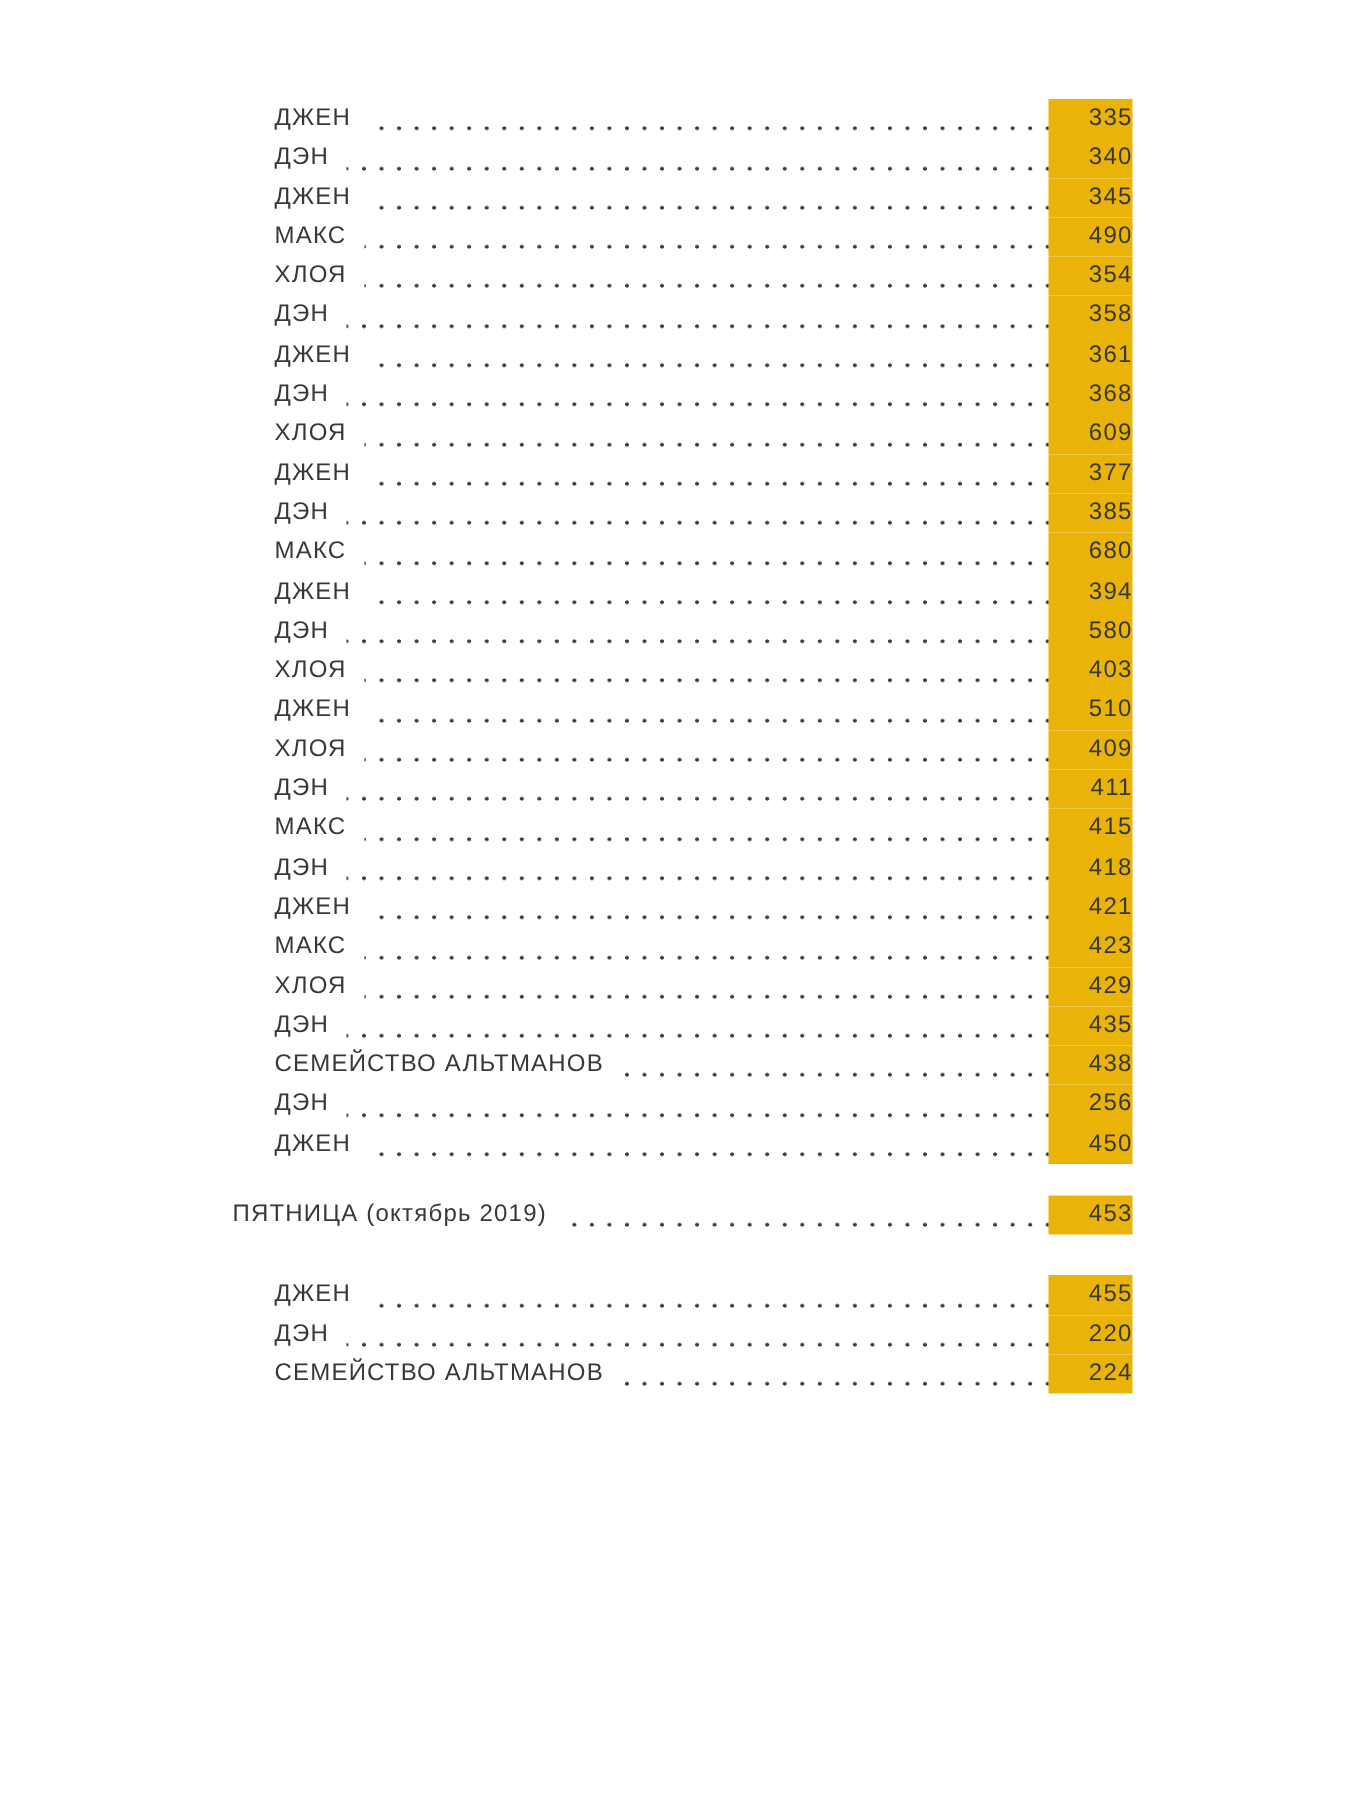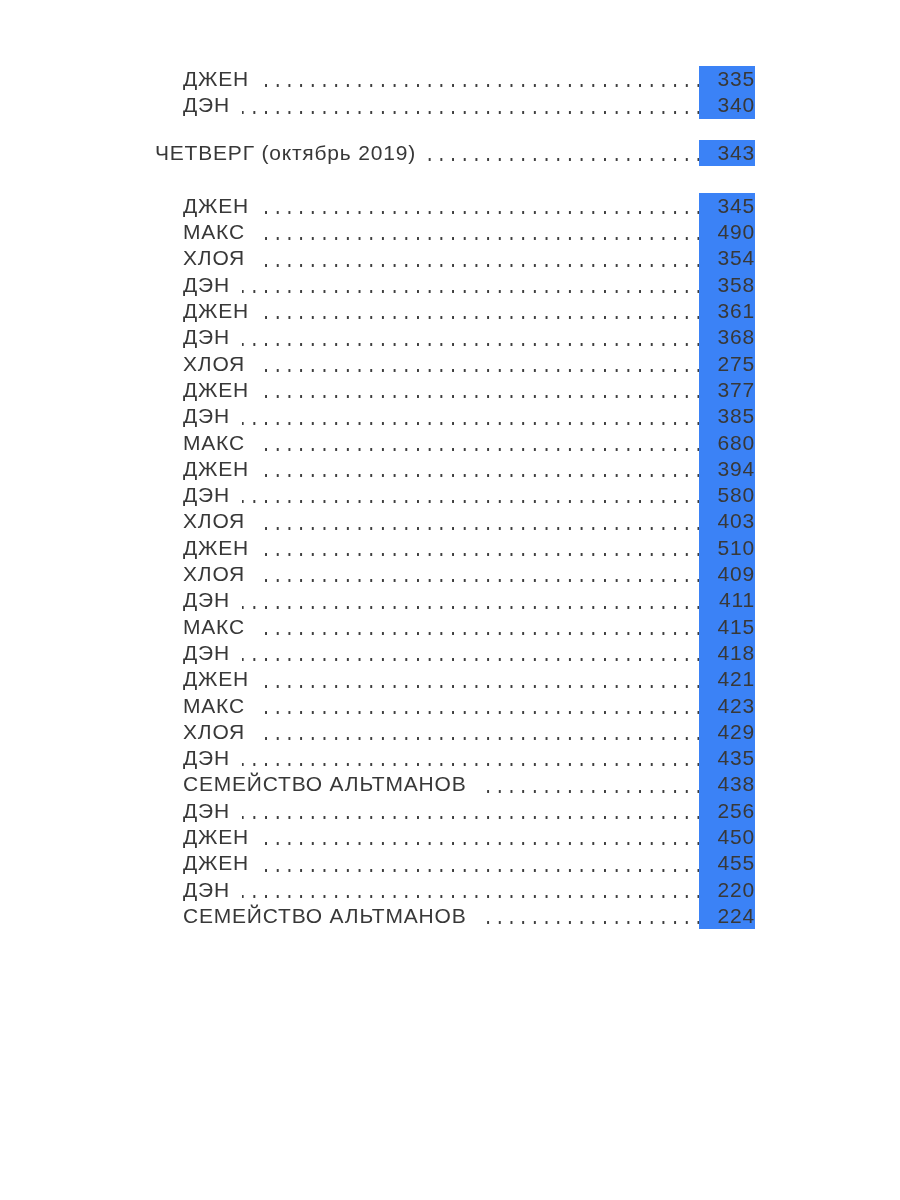--- a/index.html
+++ b/index.html
@@ -21,21 +21,21 @@
     left: 155px;
     top: 66px;
     width: 600px;
   }
   .row {
     position: relative;
     height: 26.3px;
     line-height: 26.3px;
     display: flex;
     justify-content: space-between;
-    font-size: 21px;
+    font-size: 16px;
     font-weight: 300;
     letter-spacing: 0.8px;
     white-space: nowrap;
   }
   
   .row::before {
     content: "";
     position: absolute;
     left: 0;
     right: 2px;
@@ -46,21 +46,21 @@
     background-repeat: repeat-x;
     background-position: left bottom;
   }
   .row .label {
     position: relative;
     background: #ffffff;
     padding-right: 12px;
   }
   .row .num {
     position: relative;
-    background: #3b82f6;
+    background: #eab308;
     padding-left: 16px;
     min-width: 40px;
     text-align: right;
   }
   .row.header {
     margin: 21px 0 27px 0;
   }
   .row.entry .label {
     padding-left: 28px;
   }
@@ -74,24 +74,20 @@
         <div class="row entry">
           <span class="label">ДЖЕН</span>
           <span class="num">335</span>
         </div>
         <div class="row entry">
           <span class="label">ДЭН</span>
           <span class="num">340</span>
         </div>
       </div>
       <div class="section">
-        <div class="row header">
-          <span class="label">ЧЕТВЕРГ (октябрь 2019)</span>
-          <span class="num">343</span>
-        </div>
         <div class="row entry">
           <span class="label">ДЖЕН</span>
           <span class="num">345</span>
         </div>
         <div class="row entry">
           <span class="label">МАКС</span>
           <span class="num">490</span>
         </div>
         <div class="row entry">
           <span class="label">ХЛОЯ</span>
@@ -104,21 +100,21 @@
         <div class="row entry">
           <span class="label">ДЖЕН</span>
           <span class="num">361</span>
         </div>
         <div class="row entry">
           <span class="label">ДЭН</span>
           <span class="num">368</span>
         </div>
         <div class="row entry">
           <span class="label">ХЛОЯ</span>
-          <span class="num">275</span>
+          <span class="num">609</span>
         </div>
         <div class="row entry">
           <span class="label">ДЖЕН</span>
           <span class="num">377</span>
         </div>
         <div class="row entry">
           <span class="label">ДЭН</span>
           <span class="num">385</span>
         </div>
         <div class="row entry">
@@ -180,20 +176,24 @@
         <div class="row entry">
           <span class="label">ДЭН</span>
           <span class="num">256</span>
         </div>
         <div class="row entry">
           <span class="label">ДЖЕН</span>
           <span class="num">450</span>
         </div>
       </div>
       <div class="section">
+        <div class="row header">
+          <span class="label">ПЯТНИЦА (октябрь 2019)</span>
+          <span class="num">453</span>
+        </div>
         <div class="row entry">
           <span class="label">ДЖЕН</span>
           <span class="num">455</span>
         </div>
         <div class="row entry">
           <span class="label">ДЭН</span>
           <span class="num">220</span>
         </div>
         <div class="row entry">
           <span class="label">СЕМЕЙСТВО АЛЬТМАНОВ</span>

